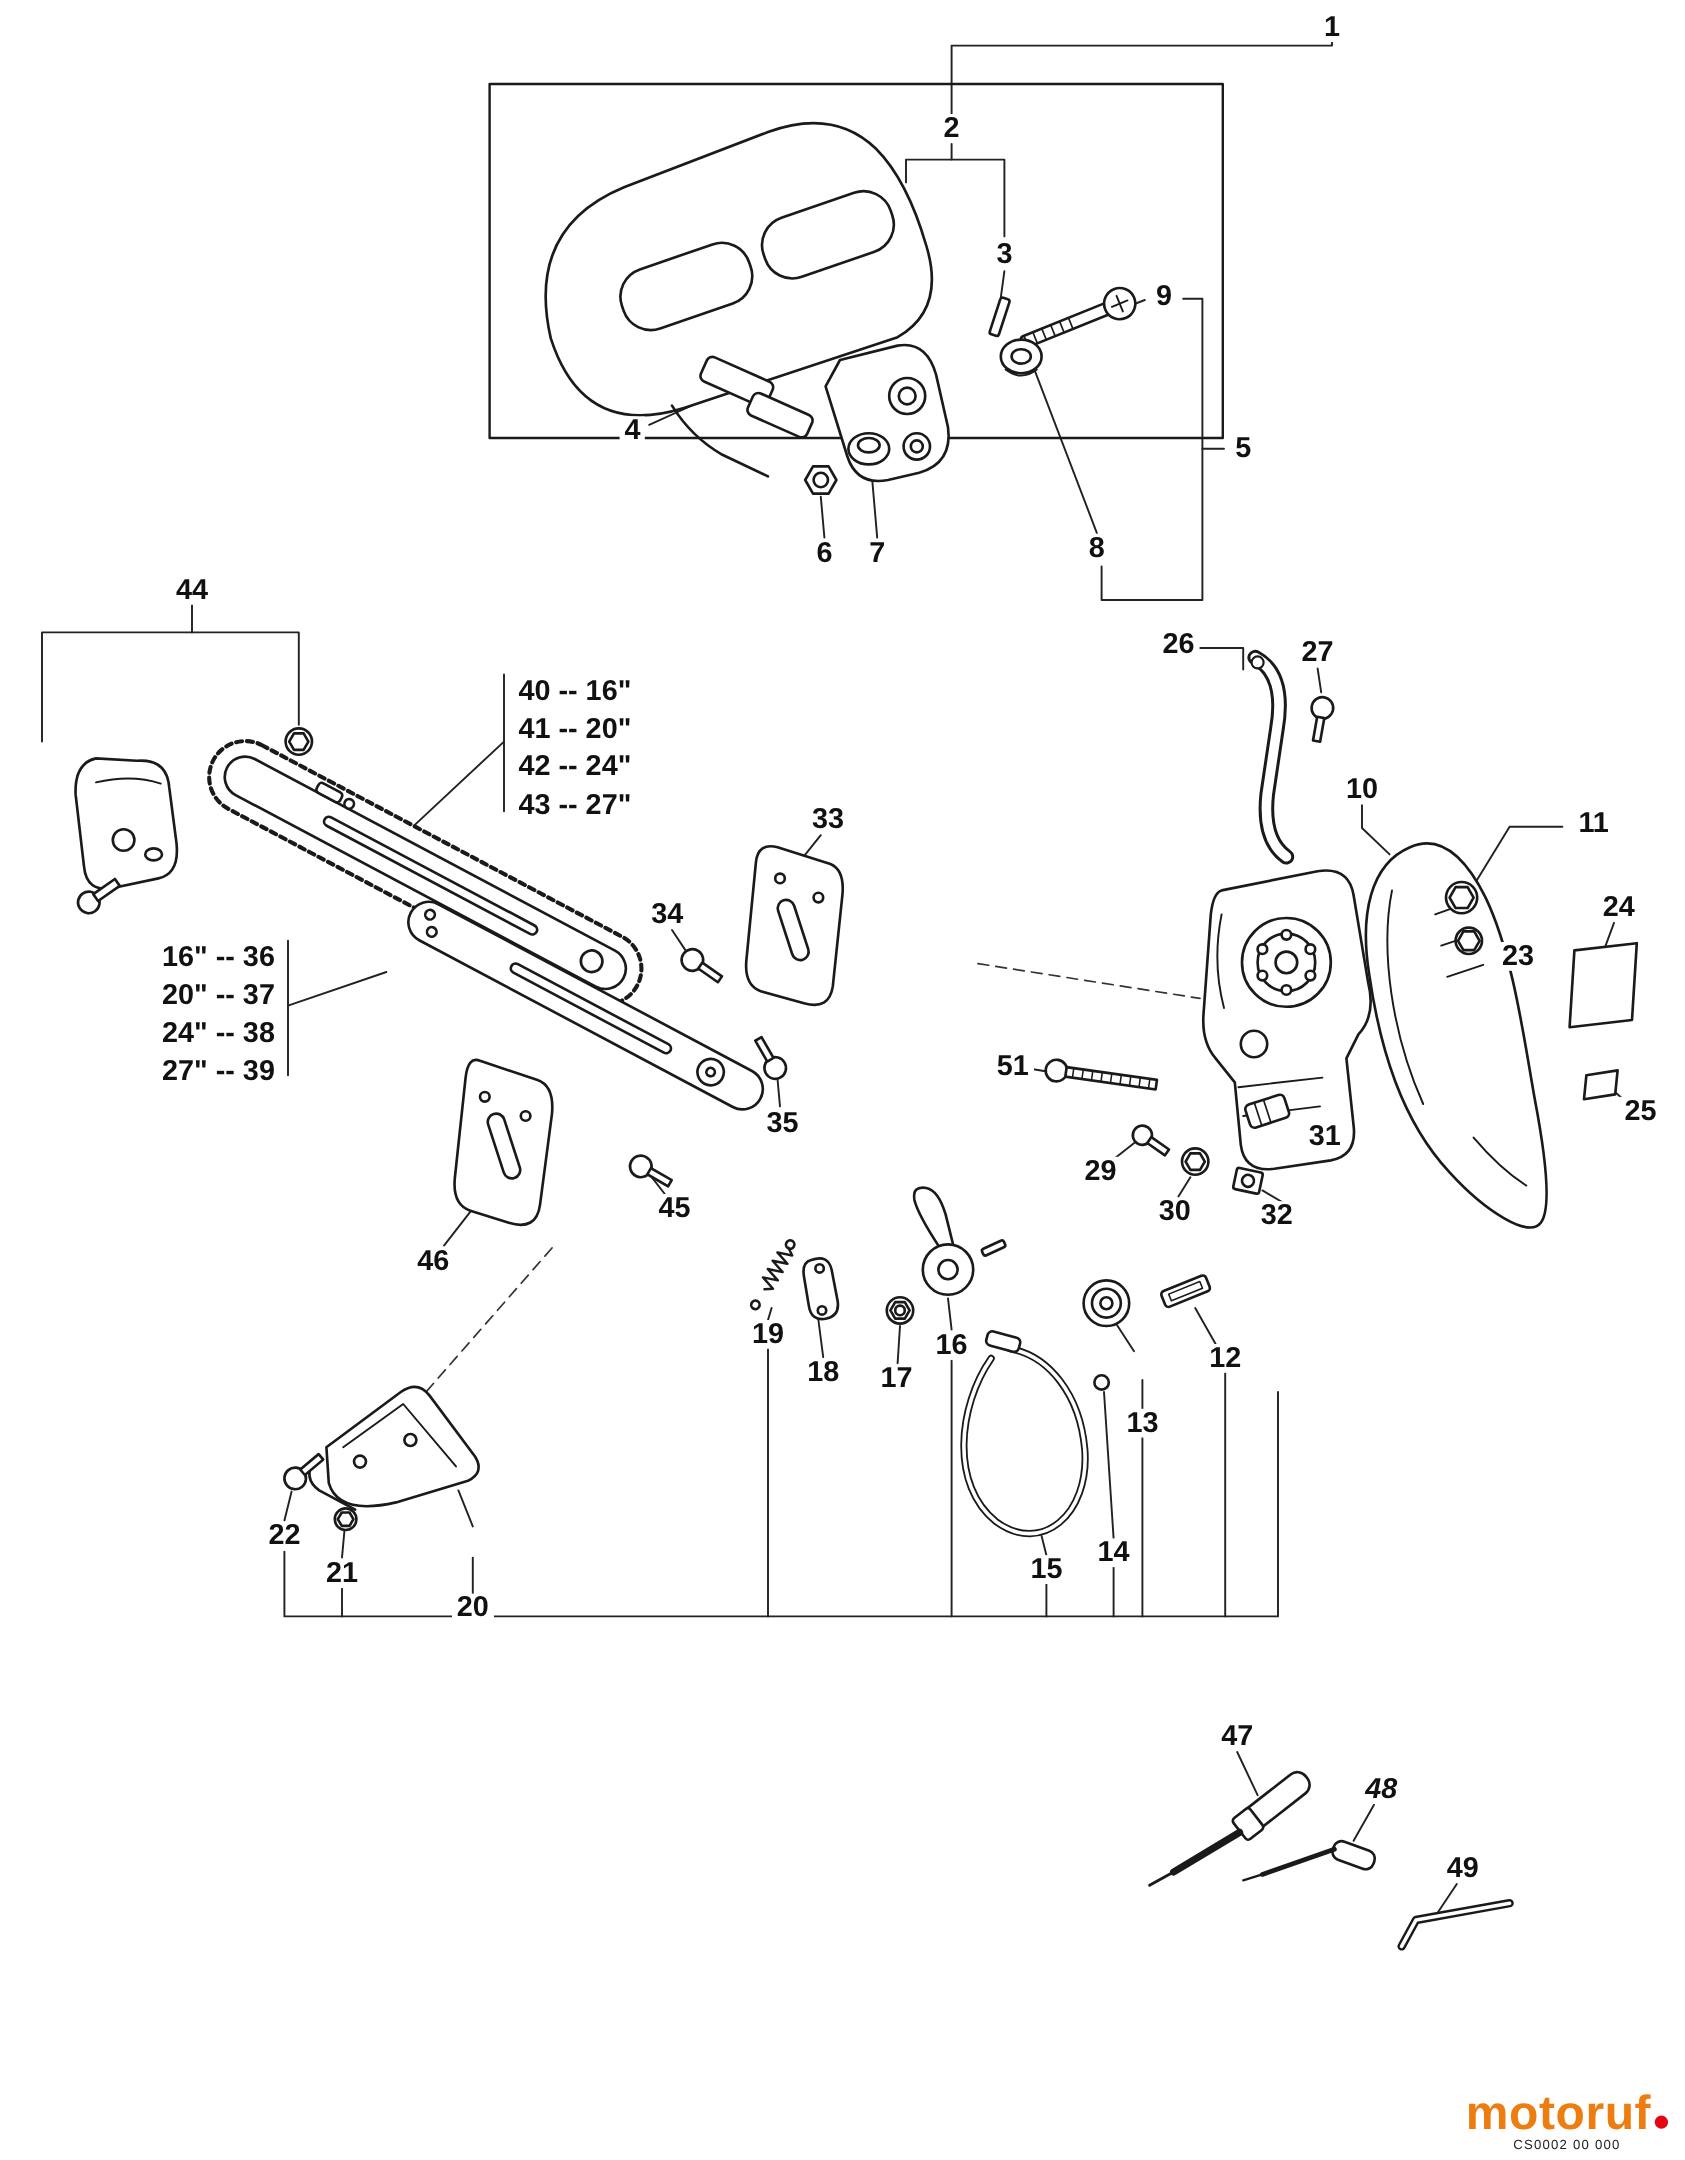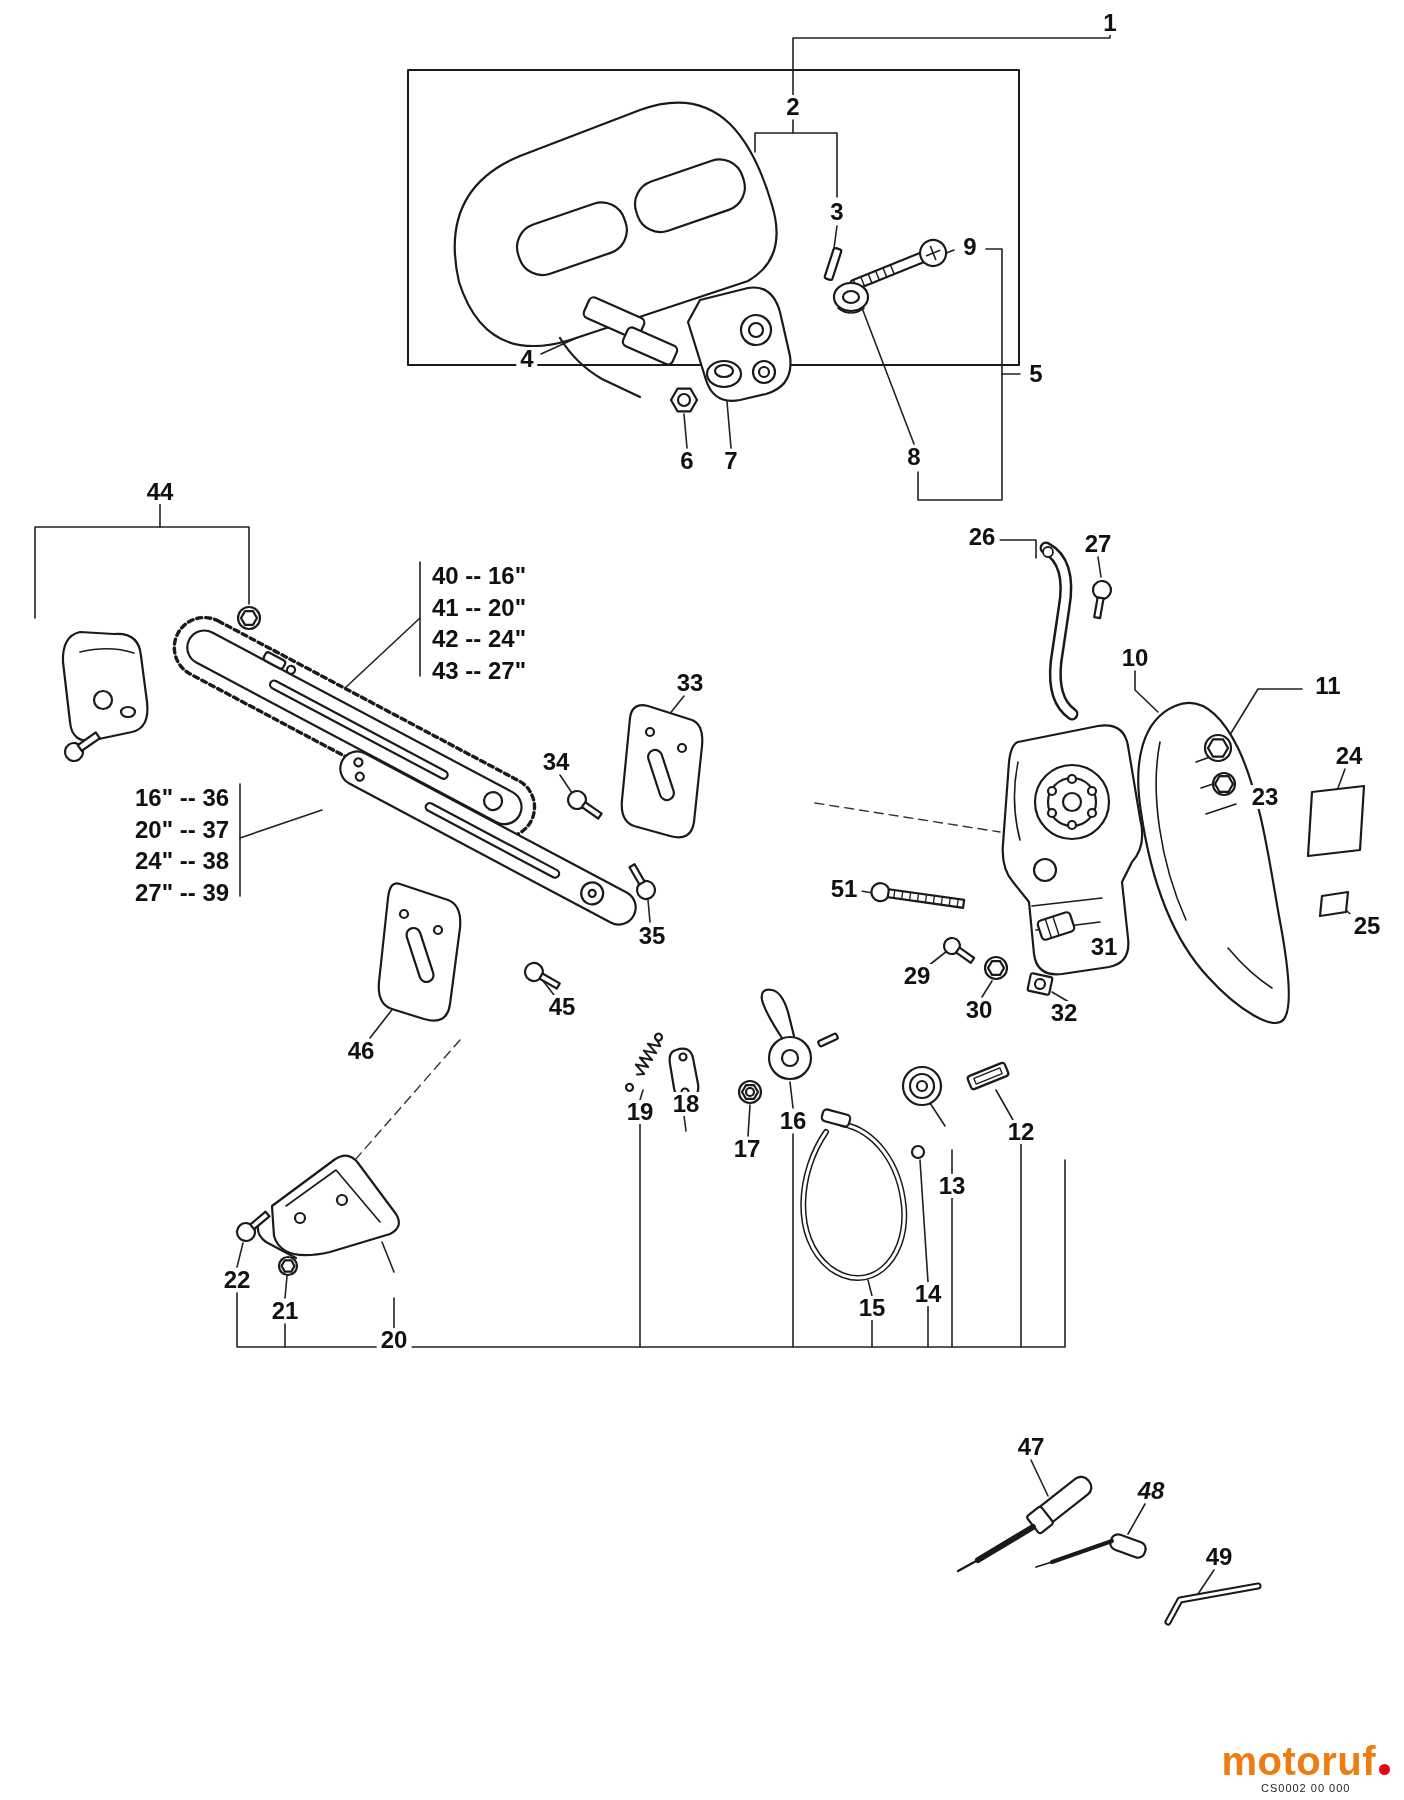--- a/index.html
+++ b/index.html
@@ -368,21 +368,21 @@
       <div class="callout" style="left: 652px; top: 936px;">35</div>
       <div class="callout" style="left: 1104px; top: 947px;">31</div>
       <div class="callout" style="left: 1367px; top: 926px;">25</div>
       <div class="callout" style="left: 917px; top: 976px;">29</div>
       <div class="callout" style="left: 979px; top: 1010px;">30</div>
       <div class="callout" style="left: 1064px; top: 1013px;">32</div>
       <div class="callout" style="left: 562px; top: 1007px;">45</div>
       <div class="callout" style="left: 361px; top: 1051px;">46</div>
       <div class="callout" style="left: 640px; top: 1112px;">19</div>
       <div class="callout" style="left: 793px; top: 1121px;">16</div>
-      <div class="callout" style="left: 686px; top: 1104px;">18</div>
+      <div class="callout" style="left: 686px; top: 1144px;">18</div>
       <div class="callout" style="left: 747px; top: 1149px;">17</div>
       <div class="callout" style="left: 952px; top: 1138px; margin-top: 48px;">13</div>
       <div class="callout" style="left: 1021px; top: 1132px;">12</div>
       <div class="callout" style="left: 237px; top: 1280px;">22</div>
       <div class="callout" style="left: 394px; top: 1340px;">20</div>
       <div class="callout" style="left: 285px; top: 1311px;">21</div>
       <div class="callout" style="left: 872px; top: 1308px;">15</div>
       <div class="callout" style="left: 928px; top: 1294px;">14</div>
       <div class="callout" style="left: 1031px; top: 1447px;">47</div>
       <div class="callout" style="left: 1151px; top: 1491px; font-style: italic;">48</div>

